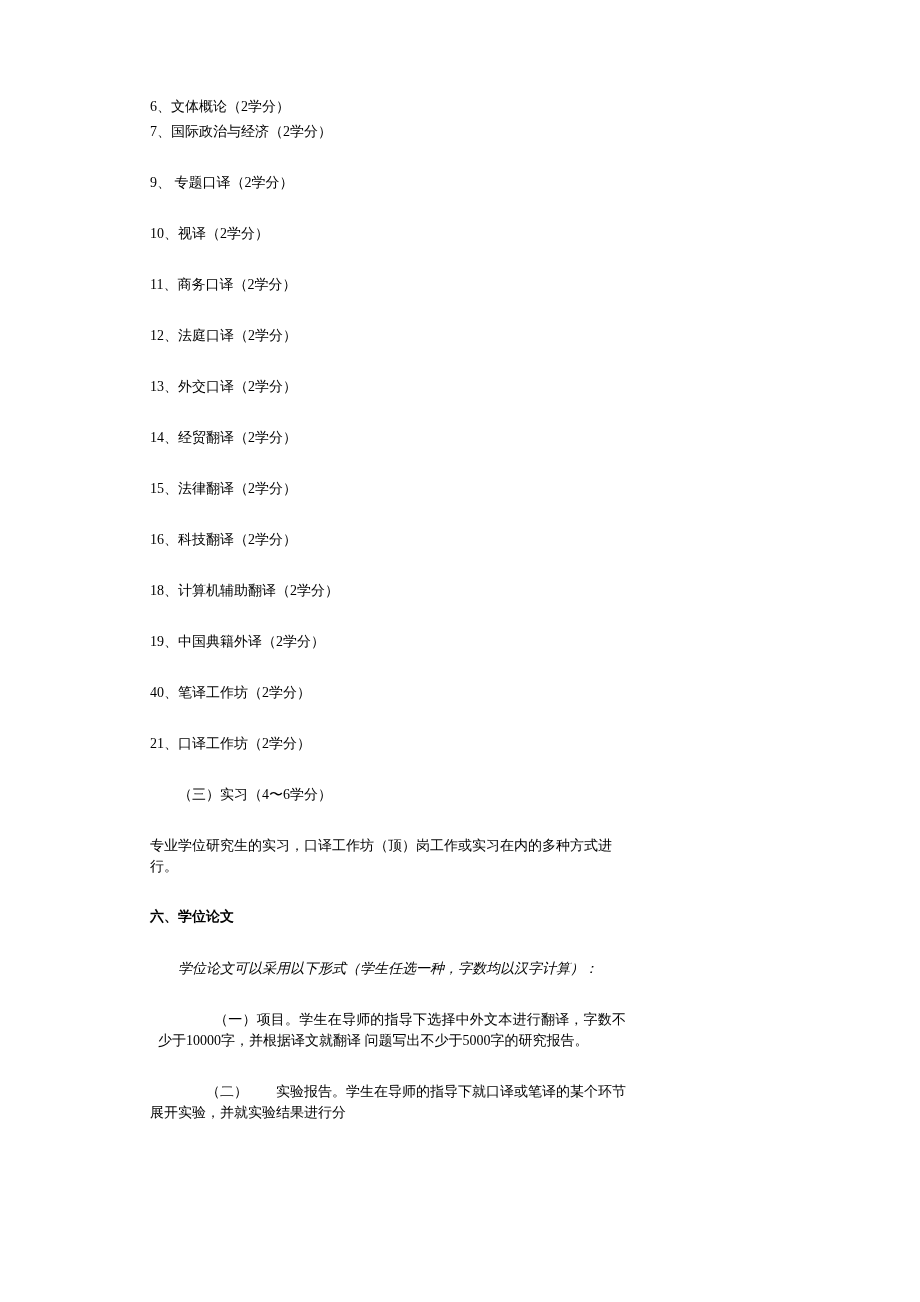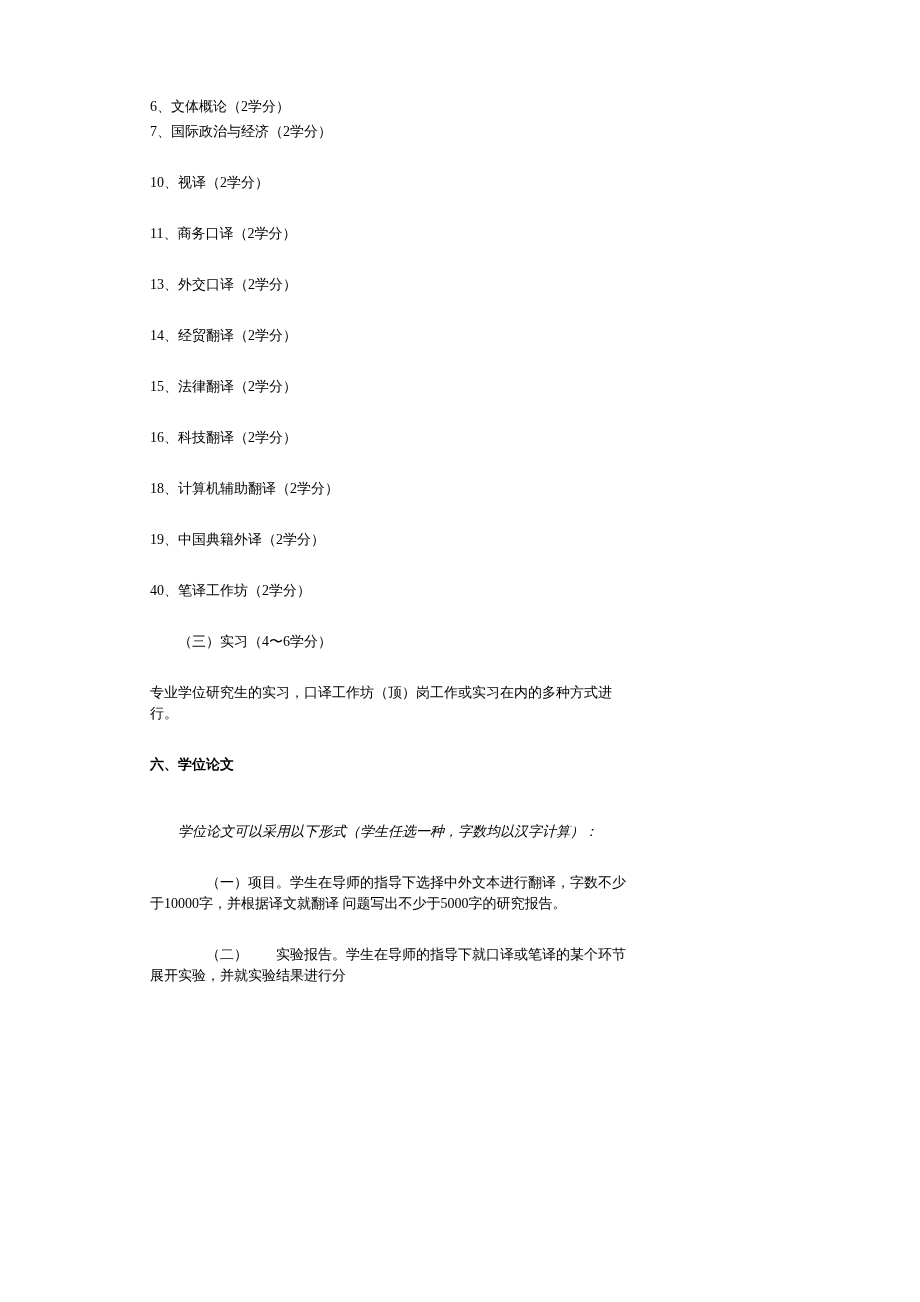--- a/index.html
+++ b/index.html
@@ -32,45 +32,49 @@
   }
   .indent {
     text-indent: 28px;
     font-style: italic;
   }
   .indent2 {
     text-indent: 56px;
   }
   .heading {
     font-weight: bold;
-    margin-bottom: 46px;
+    margin-bottom: 30px;
+    font-family: Liberation Mono, monospace;
   }
 </style>
 </head>
 <body>
 
 <div class="page">
 
   <div class="item tight">6、文体概论（2学分）</div>
   <div class="item">7、国际政治与经济（2学分）</div>
+  <div class="item">9、 专题口译（2学分）</div>
   <div class="item">10、视译（2学分）</div>
   <div class="item">11、商务口译（2学分）</div>
+  <div class="item">12、法庭口译（2学分）</div>
   <div class="item">13、外交口译（2学分）</div>
   <div class="item">14、经贸翻译（2学分）</div>
   <div class="item">15、法律翻译（2学分）</div>
   <div class="item">16、科技翻译（2学分）</div>
   <div class="item">18、计算机辅助翻译（2学分）</div>
   <div class="item">19、中国典籍外译（2学分）</div>
   <div class="item">40、笔译工作坊（2学分）</div>
+  <div class="item">21、口译工作坊（2学分）</div>
 
   <div class="sub-indent">（三）实习（4〜6学分）</div>
 
   <div class="para">专业学位研究生的实习，口译工作坊（顶）岗工作或实习在内的多种方式进行。</div>
 
   <div class="heading">六、学位论文</div>
 
   <div class="para indent">学位论文可以采用以下形式（学生任选一种，字数均以汉字计算）：</div>
 
-  <div class="para indent2" style="text-align:justify;">（一）项目。学生在导师的指导下选择中外文本进行翻译，字数不少于10000字，并根据译文就翻译 问题写出不少于5000字的研究报告。</div>
+  <div class="para indent2" style="text-align:justify;margin-left:8px;">（一）项目。学生在导师的指导下选择中外文本进行翻译，字数不少于10000字，并根据译文就翻译 问题写出不少于5000字的研究报告。</div>
 
   <div class="para indent2" style="margin-bottom:0;">（二）　　实验报告。学生在导师的指导下就口译或笔译的某个环节展开实验，并就实验结果进行分</div>
 
 </div>
 
 </body></html>

